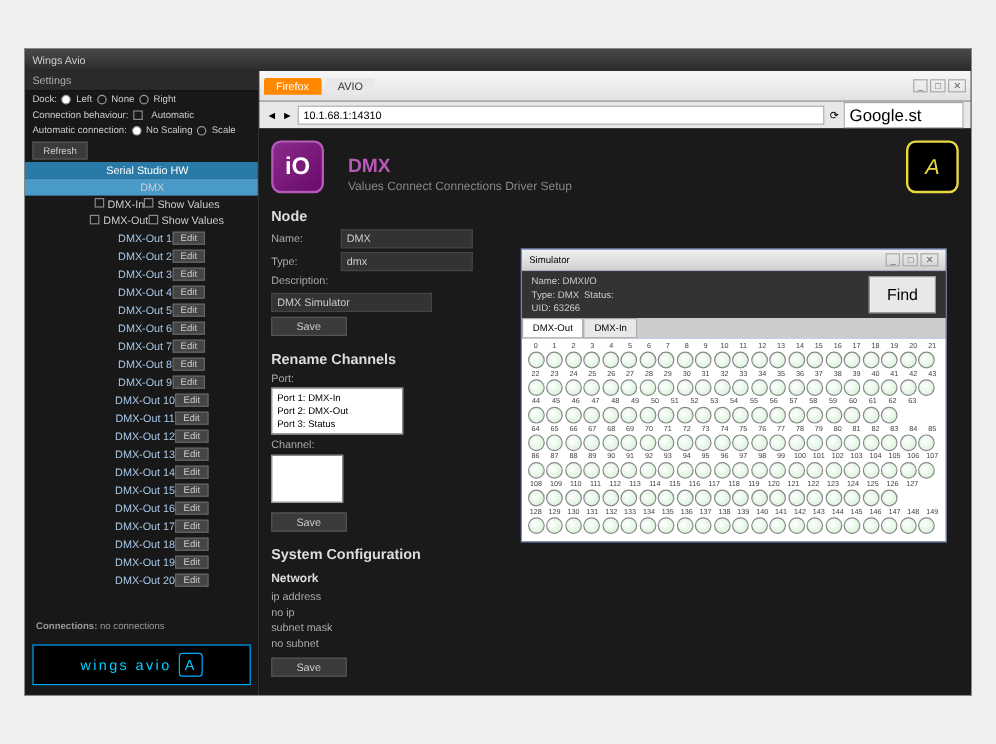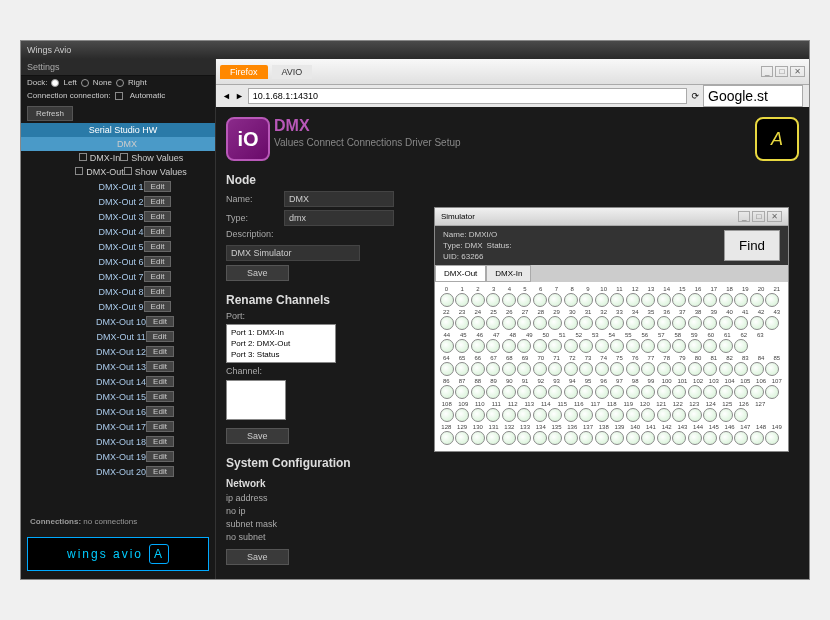--- a/index.html
+++ b/index.html
@@ -24,21 +24,21 @@
 .wings-logo{position:absolute;bottom:8px;left:6px;right:6px;height:34px;background:#000;border:1px solid #0af;display:flex;align-items:center;justify-content:center;color:#0cf;font-size:12px;letter-spacing:2px}
 .wings-logo .box{width:20px;height:20px;border:1px solid #0af;margin-left:6px;display:flex;align-items:center;justify-content:center;border-radius:3px}
 .main{position:absolute;left:195px;top:18px;right:0;bottom:0;background:#1a1a1a;overflow:hidden}
 .browser-bar{height:26px;background:linear-gradient(#f8f8f8,#e0e0e0);border-bottom:1px solid #aaa;display:flex;align-items:center;font-size:9px;gap:4px;padding:0 4px}
 .tab{background:#ff8800;color:#fff;padding:2px 10px;font-size:9px;border-radius:2px 2px 0 0}
 .tab2{background:#e8e8e8;color:#333;padding:2px 10px;font-size:9px}
 .addr-bar{height:22px;background:#e8e8e8;display:flex;align-items:center;padding:0 6px;gap:4px;font-size:9px}
 .addr-input{flex:1;background:#fff;border:1px solid #aaa;padding:2px 4px;font-size:9px}
 .search-box{width:100px;background:#fff;border:1px solid #aaa;padding:2px 4px;font-size:14px}
 .content{position:absolute;top:48px;left:0;right:0;bottom:0;background:#1a1a1a;padding:10px;overflow:hidden}
-.header-row{display:flex;align-items:flex-start;gap:4px;margin-bottom:12px}
+.header-row{display:flex;align-items:flex-end;gap:20px;margin-bottom:12px}
 .io-logo{width:44px;height:44px;background:linear-gradient(135deg,#8a2a8a,#6a0a6a);border-radius:8px;border:2px solid #b858b8;display:flex;align-items:center;justify-content:center;color:#fff;font-size:20px;font-weight:bold}
 .dmx-title{color:#b858b8;font-size:16px;font-weight:bold}
 .breadcrumb{color:#888;font-size:10px;margin-top:2px}
 .av-logo{margin-left:auto;width:44px;height:44px;background:#000;border:2px solid #e8d840;border-radius:8px;display:flex;align-items:center;justify-content:center;color:#e8d840;font-size:18px;font-style:italic}
 .section-title{color:#ddd;font-size:12px;font-weight:bold;margin:8px 0 4px}
 .form-row{display:flex;align-items:center;gap:8px;font-size:9px;color:#aaa;margin:3px 0}
 .form-row label{width:50px}
 .form-input{background:#333;border:1px solid #444;color:#ccc;padding:2px 4px;width:110px;font-size:9px}
 .save-btn{background:#3a3a3a;color:#ccc;border:1px solid #555;padding:2px 20px;font-size:9px;margin:4px 0;cursor:pointer}
 .port-list{background:#fff;color:#000;font-size:8px;padding:2px;width:110px;border:1px solid #888}
@@ -73,23 +73,30 @@
     <div class="settings-row">
       <span>Dock:</span>
       <span class="radio sel"></span>
         <span>Left</span>
       <span class="radio"></span>
         <span>None</span>
       <span class="radio"></span>
         <span>Right</span>
     </div>
     <div class="settings-row">
-      <span>Connection connection:</span>
+      <span>Connection behaviour:</span>
       <span class="chk"></span>
         <span>Automatic</span>
+    </div>
+    <div class="settings-row">
+      <span>Automatic connection:</span>
+      <span class="radio sel"></span>
+        <span>No Scaling</span>
+      <span class="radio"></span>
+        <span>Scale</span>
     </div>
     <button class="refresh-btn">Refresh</button>
 
     <div class="tree">
       <div class="tree-item hw">
           <span>Serial Studio HW</span>
         </div>
       <div class="tree-item dmx-sel">
           <span>DMX</span>
         </div>

